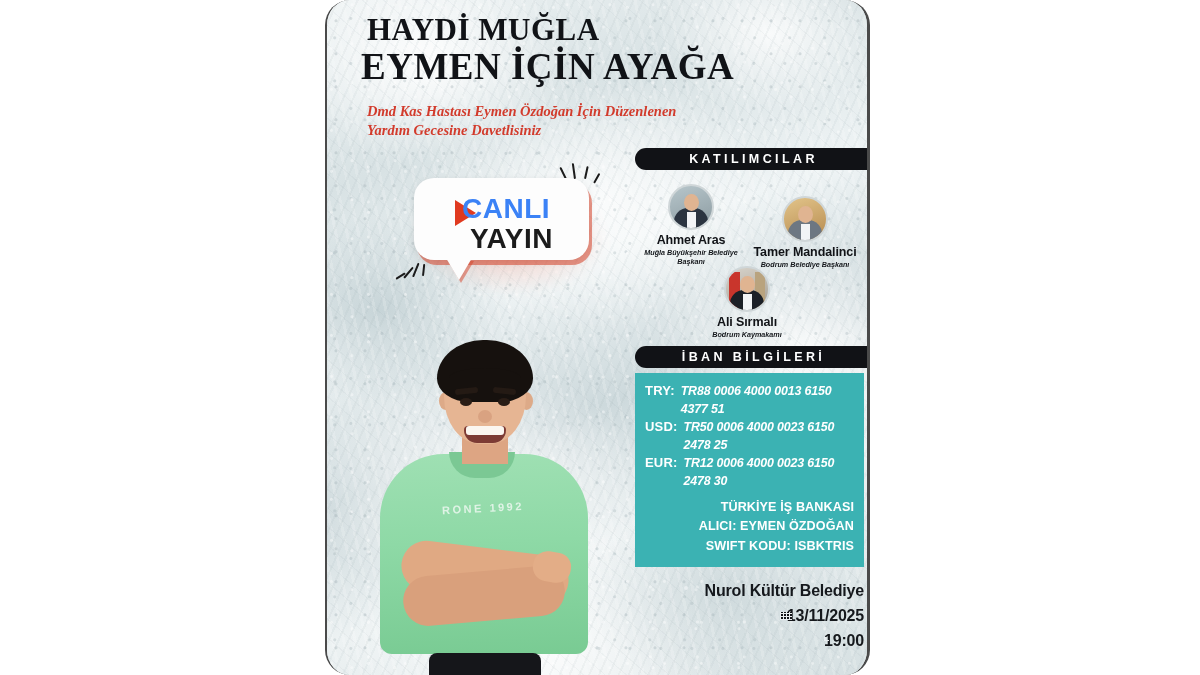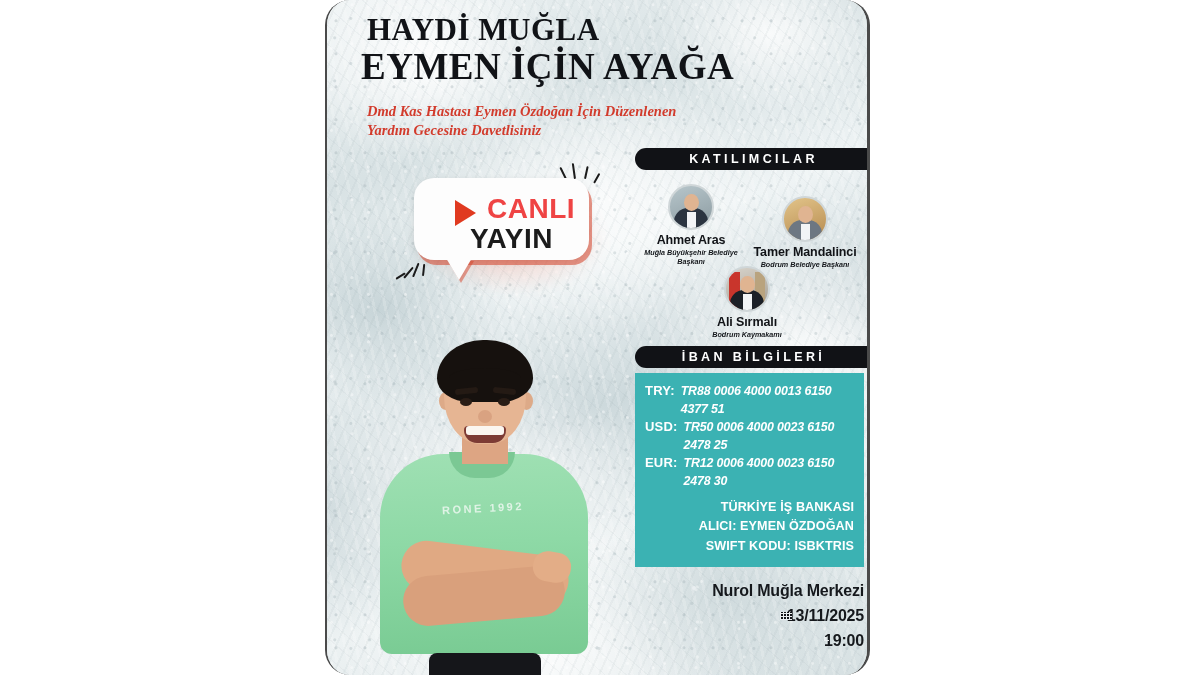--- a/index.html
+++ b/index.html
@@ -80,22 +80,22 @@
     content:""; position:absolute; left:32px; bottom:-20px;
     border-left:13px solid transparent; border-right:13px solid transparent;
     border-top:22px solid #fdfdfd;
     filter:drop-shadow(2px 3px 0 rgba(214,65,40,.5));
   }
   .play {
     position:absolute; left:41px; top:22px; width:0; height:0;
     border-top:13px solid transparent; border-bottom:13px solid transparent;
     border-left:21px solid #e03a20;
   }
-  .canli { position:absolute; left:73px; top:15px; font-size:28px; font-weight:700;
-           color:#ef4444; letter-spacing:.5px; }
+  .canli { position:absolute; left:48px; top:15px; font-size:28px; font-weight:700;
+           color:#3b82f6; letter-spacing:.5px; }
   .yayin { position:absolute; left:56px; top:45px; font-size:28px; font-weight:700;
            color:#1b1b1b; letter-spacing:.5px; }
   .spark { position:absolute; }
   .spark i {
     display:block; position:absolute; width:2px; background:#1b1b1b; border-radius:1px;
     transform-origin:50% 100%;
   }
   .handle {
     position:absolute; left:10px; top:115px; width:230px; text-align:center;
     font-size:20.5px; font-weight:700; color:#15181c; letter-spacing:-.2px;
@@ -341,21 +341,21 @@
           </div>
         </div>
       </div>
 
 
       <div id="event">
         <div class="e-row">
           <span class="e-ico">
             <span class="ic-pin"></span>
           </span>
-          <span class="e-txt">Nurol Muğla Merkezi</span>
+          <span class="e-txt">Nurol Kültür Belediye</span>
         </div>
         <div class="e-row">
           <span class="e-ico">
             <span class="ic-cal"></span>
           </span>
           <span class="e-txt">13/11/2025</span>
         </div>
         <div class="e-row">
           <span class="e-ico">
             <span class="ic-clk"><i class="h"></i><i class="m"></i></span>

